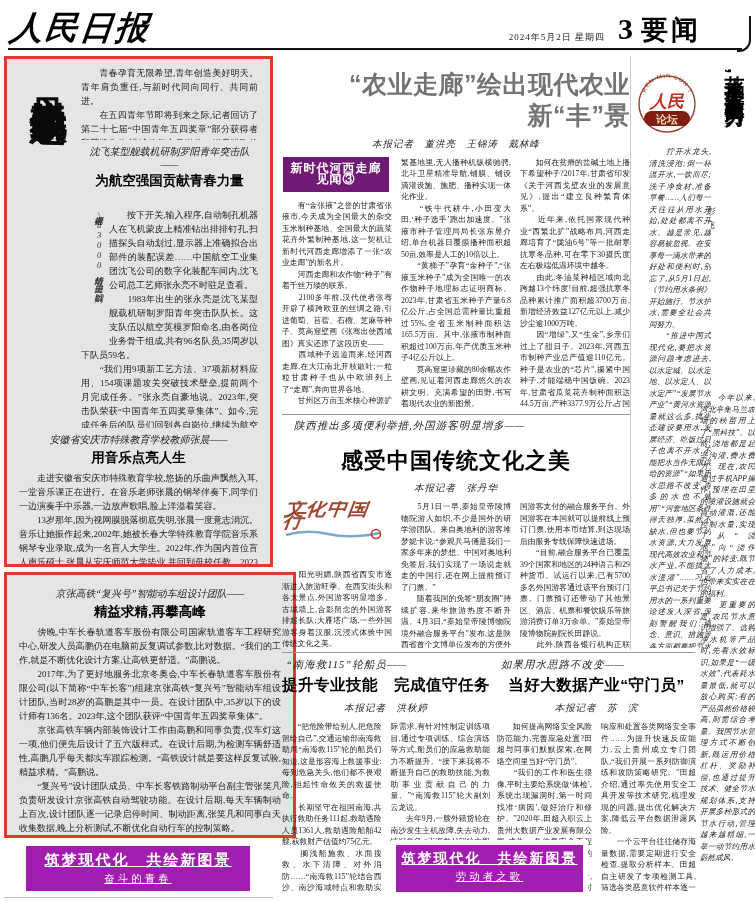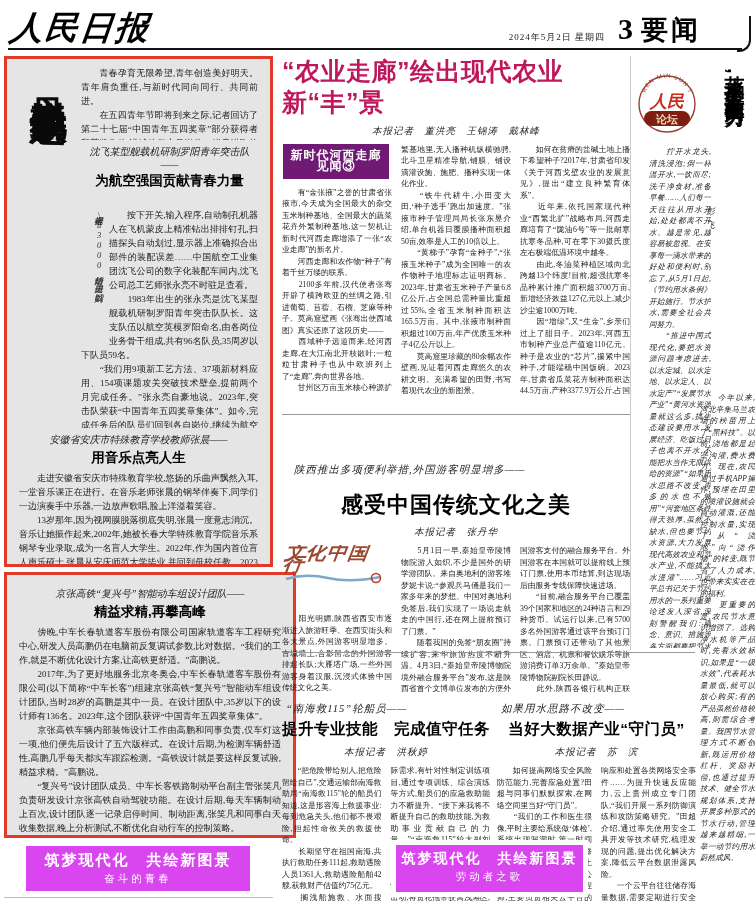--- a/index.html
+++ b/index.html
@@ -27,39 +27,39 @@
   .box1-right{flex:1;padding-left:4px;}
   .intro{height:74px;overflow:hidden;font-size:9px;line-height:14px;}
   .sec-eyebrow{text-align:center;font-size:10px;font-style:italic;color:#222;margin-top:5px;}
   .sec-title{text-align:center;font-family:"Liberation Sans",sans-serif;font-weight:bold;
              font-size:13.5px;margin:2px 0 4px 0;color:#000;}
   .sec1-body{height:234px;overflow:hidden;font-size:9px;line-height:14px;}
   .vbyline{float:left;width:24px;height:130px;writing-mode:vertical-rl;text-orientation:upright;
            font-size:8.5px;font-style:italic;color:#333;margin:2px 4px 2px 0;line-height:12px;}
   .sec2-body{height:112px;overflow:hidden;font-size:9px;line-height:14px;}
   .sec3-body{height:212px;overflow:hidden;font-size:9px;line-height:14px;}
-  .banner{background:#d946ef;color:#fff;text-align:center;box-sizing:border-box;}
+  .banner{background:#a21caf;color:#fff;text-align:center;box-sizing:border-box;text-decoration:underline;}
   .banner .l1{font-family:"Liberation Sans",sans-serif;font-weight:bold;font-size:15px;
               letter-spacing:2px;padding-top:5px;}
   .banner .l2{font-size:10.5px;letter-spacing:3px;padding-top:2px;}
   .banner1{left:26px;top:846px;width:224px;height:45px;}
   .banner2{left:396px;top:845px;width:187px;height:47px;box-shadow:0 0 0 5px #fff;}
   .hairline{background:#bdbdbd;height:1px;}
   
   .ag{left:282px;top:56px;width:348px;}
-  .headline-xl{text-align:left;font-family:"Liberation Sans",sans-serif;font-weight:900;
-               font-size:25px;letter-spacing:0.5px;color:#be185d;line-height:1.25;}
+  .headline-xl{text-align:right;font-family:"Liberation Sans",sans-serif;font-weight:900;
+               font-size:25px;letter-spacing:0.5px;color:#737373;line-height:1.25;margin-top:13px;}
   .byline{text-align:center;font-size:9.5px;font-style:italic;color:#222;margin:6px 0 6px 0;letter-spacing:1px;}
   .cols3{column-count:3;column-gap:9px;column-fill:auto;font-size:7.8px;line-height:11.5px;overflow:hidden;}
   .ag .cols3{height:258px;}
   .badge{background:#701a75;color:#fff;font-family:"Liberation Sans",sans-serif;font-weight:bold;
          font-size:12px;text-align:center;padding:6px 2px;margin:0 3px 8px 1px;letter-spacing:1px;}
   .hdiv{background:#999;height:1px;}
   .culture{left:282px;top:419px;width:348px;}
-  .eyebrow-line{font-size:10.5px;font-style:italic;color:#222;margin-left:12px;letter-spacing:1px;margin-top:44px;}
+  .eyebrow-line{font-size:10.5px;font-style:italic;color:#222;margin-left:12px;letter-spacing:1px;}
   .headline-l{text-align:center;font-family:"Liberation Sans",sans-serif;font-weight:900;
               font-size:22px;color:#000;margin-top:13px;letter-spacing:1px;}
   .culture .cols3{height:152px;margin-top:2px;}
   .cul-logo{height:60px;margin:2px 4px 6px 2px;}
   .cul-text{display:block;font-family:"DejaVu Serif",serif;font-style:italic;font-weight:900;
             font-size:20px;color:#9c4930;transform:skewX(-8deg);letter-spacing:1px;}
   
   .bart .eyebrow-line{margin-left:4px;}
   .headline-m{text-align:center;font-family:"Liberation Sans",sans-serif;font-weight:900;
               font-size:15.5px;color:#000;margin-top:3px;letter-spacing:0.5px;}

